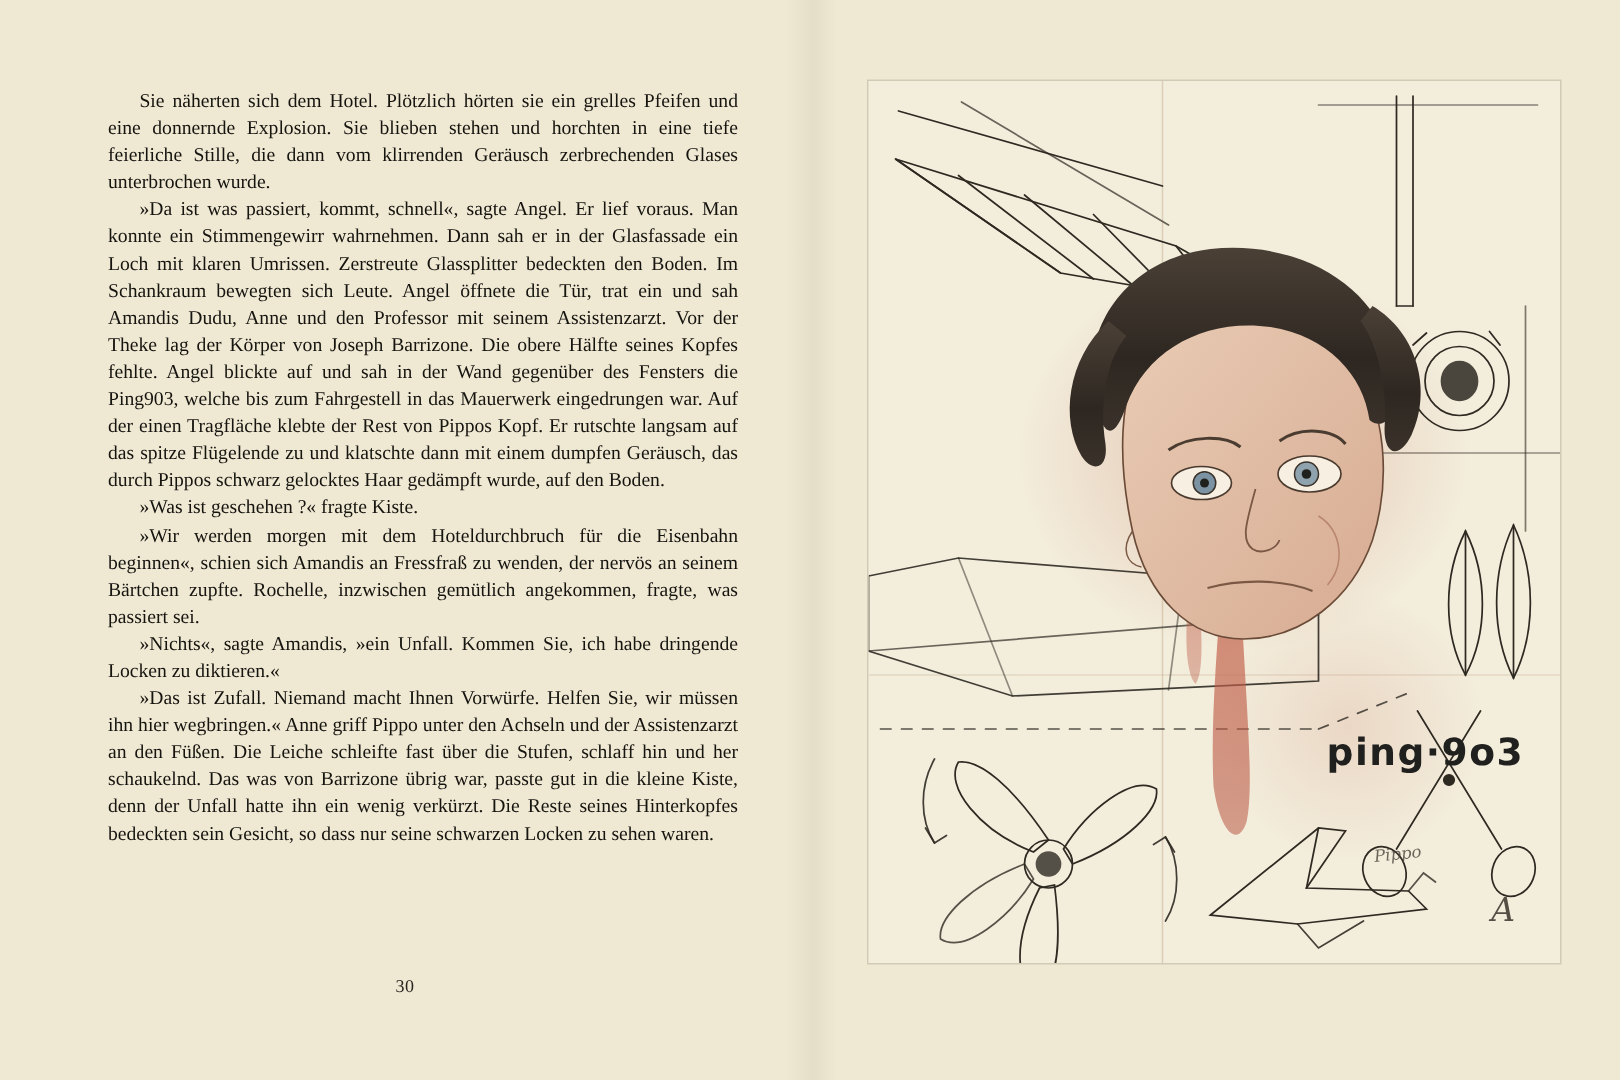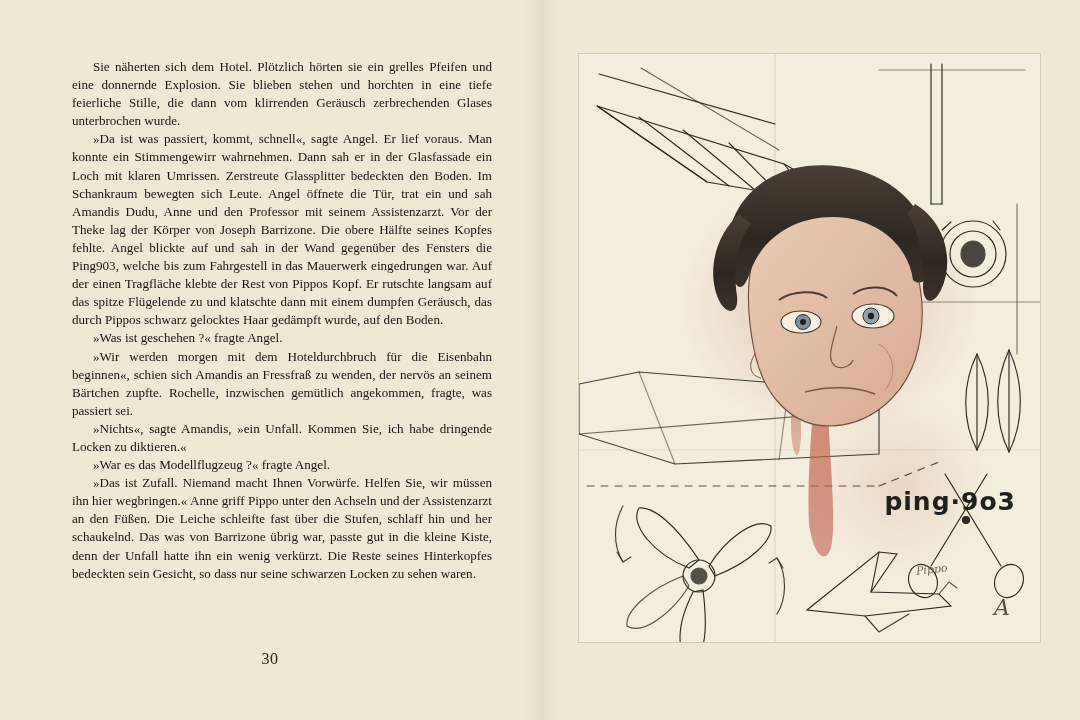--- a/index.html
+++ b/index.html
@@ -52,21 +52,21 @@
     -webkit-hyphens: auto;
     hyphens: auto;
   }
   .text-column p {
     margin: 0;
     text-indent: 1.6em;
   }
 
   .folio {
     position: absolute;
-    font-size: 16px;
+    font-size: 12px;
     color: #2a2620;
     letter-spacing: 0.4px;
   }
   .folio-left { left: 0; width: 540px; text-align: center; top: 650px; }
 
   
   .plate {
     position: absolute;
     left: 39px;
     top: 54px;
@@ -113,24 +113,23 @@
 </style>
 </head>
 <body>
 
 <div class="spread">
 
   <div class="page page-left">
     <div class="text-column">
       <p>Sie näherten sich dem Hotel. Plötzlich hörten sie ein grelles Pfeifen und eine donnernde Explosion. Sie blieben stehen und horchten in eine tiefe feierliche Stille, die dann vom klirrenden Geräusch zerbrechenden Glases unterbrochen wurde.</p>
       <p>»Da ist was passiert, kommt, schnell«, sagte Angel. Er lief voraus. Man konnte ein Stimmengewirr wahrnehmen. Dann sah er in der Glasfassade ein Loch mit klaren Umrissen. Zerstreute Glassplitter bedeckten den Boden. Im Schankraum bewegten sich Leute. Angel öffnete die Tür, trat ein und sah Amandis Dudu, Anne und den Professor mit seinem Assistenzarzt. Vor der Theke lag der Körper von Joseph Barrizone. Die obere Hälfte seines Kopfes fehlte. Angel blickte auf und sah in der Wand gegenüber des Fensters die Ping903, welche bis zum Fahrgestell in das Mauerwerk eingedrungen war. Auf der einen Tragfläche klebte der Rest von Pippos Kopf. Er rutschte langsam auf das spitze Flügelende zu und klatschte dann mit einem dumpfen Geräusch, das durch Pippos schwarz gelocktes Haar gedämpft wurde, auf den Boden.</p>
-      <p>»Was ist geschehen ?« fragte Angel.</p>
+      <p>»Was ist geschehen ?« fragte Kiste.</p>
       <p>»Wir werden morgen mit dem Hoteldurchbruch für die Eisenbahn beginnen«, schien sich Amandis an Fressfraß zu wenden, der nervös an seinem Bärtchen zupfte. Rochelle, inzwischen gemütlich angekommen, fragte, was passiert sei.</p>
       <p>»Nichts«, sagte Amandis, »ein Unfall. Kommen Sie, ich habe dringende Locken zu diktieren.«</p>
-      <p>»War es das Modellflugzeug ?« fragte Angel.</p>
       <p>»Das ist Zufall. Niemand macht Ihnen Vorwürfe. Helfen Sie, wir müssen ihn hier wegbringen.« Anne griff Pippo unter den Achseln und der Assistenzarzt an den Füßen. Die Leiche schleifte fast über die Stufen, schlaff hin und her schaukelnd. Das was von Barrizone übrig war, passte gut in die kleine Kiste, denn der Unfall hatte ihn ein wenig verkürzt. Die Reste seines Hinterkopfes bedeckten sein Gesicht, so dass nur seine schwarzen Locken zu sehen waren.</p>
     </div>
     <div class="folio folio-left">30</div>
   </div>
 
   <div class="page page-right">
 
     <div class="plate">
       <svg width="461" height="588" viewBox="0 0 461 588" xmlns="http://www.w3.org/2000/svg">
         <defs>

